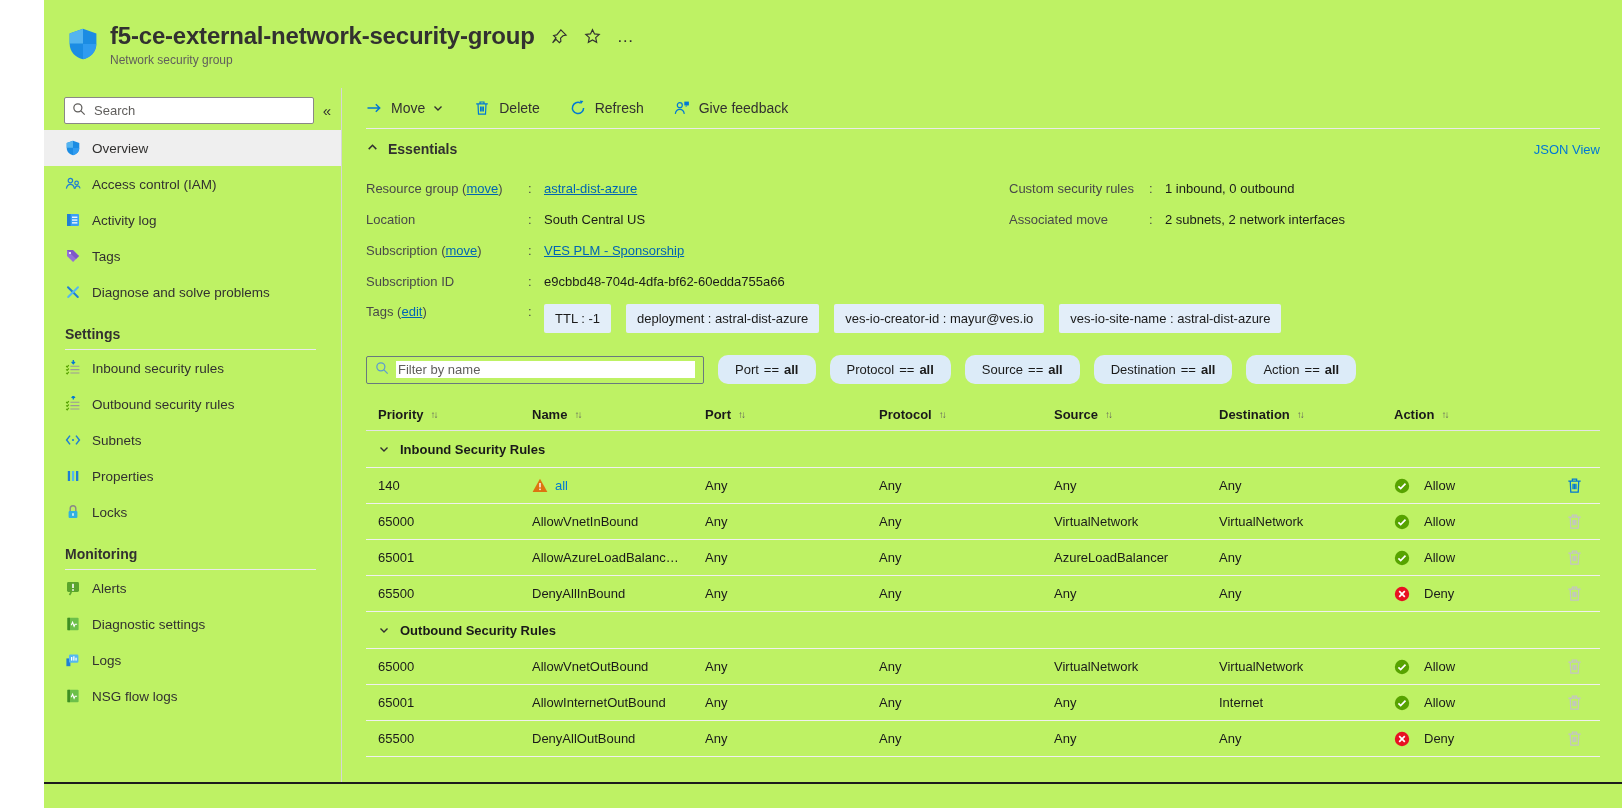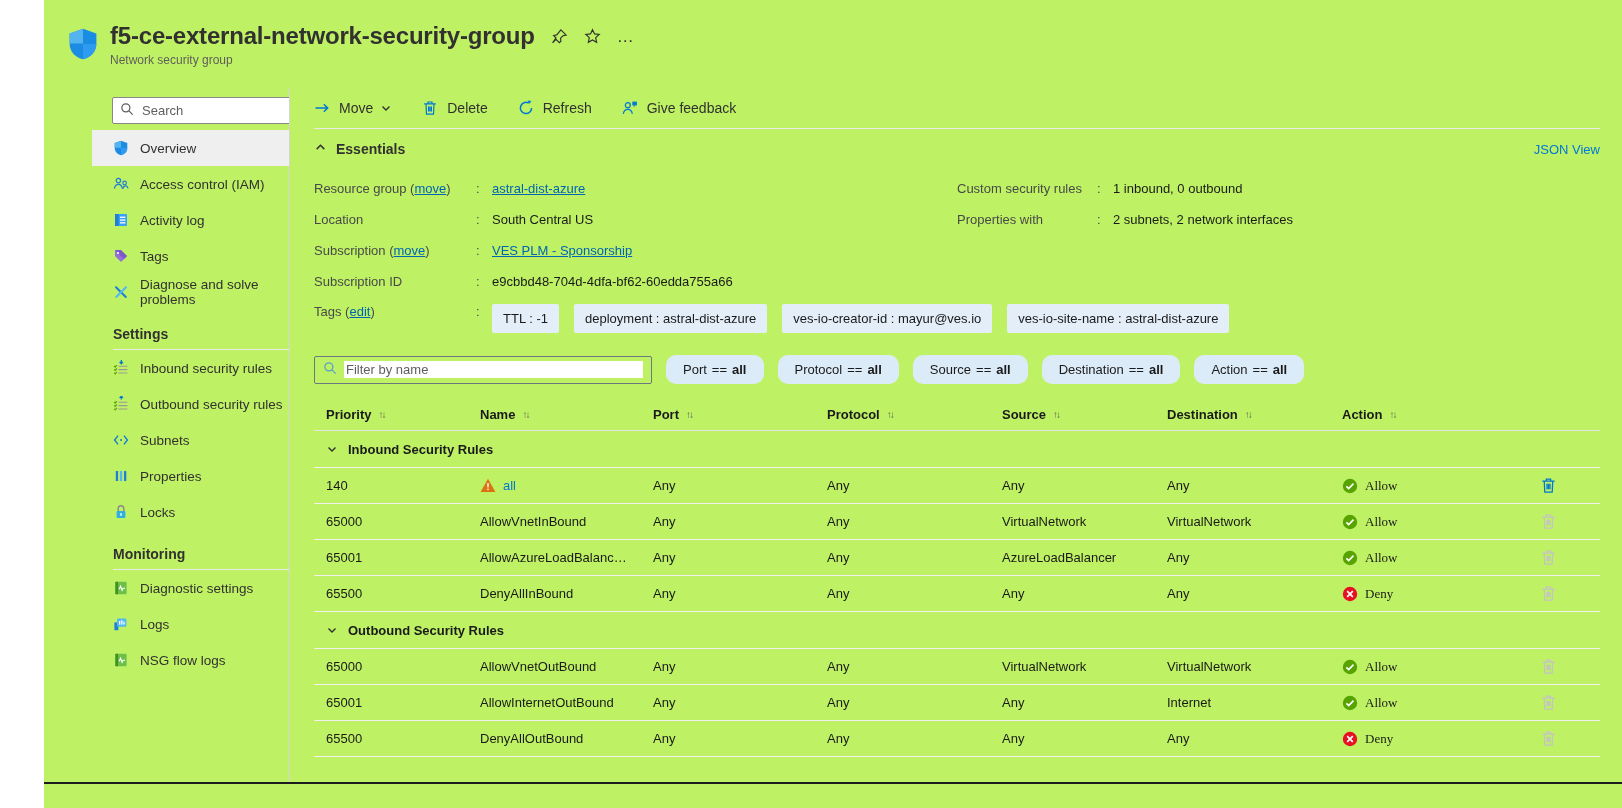--- a/index.html
+++ b/index.html
@@ -12,21 +12,21 @@
   .hdr-shield { width:34px; height:36px; margin-right:10px; margin-top:4px; flex:0 0 auto; }
   .hdr-text { display:flex; flex-direction:column; }
   .title-row { display:flex; align-items:center; }
   .title-row h1 { margin:0; font-size:24px; font-weight:700; letter-spacing:-0.2px; }
   .hicon { margin-left:16px; display:inline-flex; align-items:center; color:#323130; cursor:pointer; font-size:17px; line-height:1; }
   .subtitle { font-size:12px; color:#605e5c; margin-top:3px; }
   .close-btn { position:absolute; top:34px; right:22px; cursor:pointer; }
 
   
   .body-wrap { display:flex; height:694px; }
-  .sidebar { width:246px; flex:0 0 auto; border-right:1px solid #d6d6d6; padding-top:9px; overflow:hidden;padding-left:48px; }
+  .sidebar { width:298px; flex:0 0 auto; border-right:1px solid #d6d6d6; padding-top:9px; overflow:hidden; }
   .main { flex:1; padding:0 66px 0 24px; overflow:hidden; }
 
   
   .sb-search-row { display:flex; align-items:center; padding:0 10px 6px 20px; }
   .sb-search { flex:1; display:flex; align-items:center; gap:6px; height:27px; border:1px solid #8a8886; border-radius:2px; padding:0 7px; background:#fff; }
   .sb-search input { border:0; outline:0; flex:1; font-size:13px; font-family:inherit; color:#323130; min-width:0; }
   .sb-search input::placeholder { color:#605e5c; }
   .sb-collapse { margin-left:9px; font-size:15px; color:#323130; cursor:pointer; user-select:none; }
   .sb-item { display:flex; align-items:center; height:36px; padding-left:21px; gap:11px; font-size:13.5px; cursor:pointer; }
   .sb-item.selected { background:#efefef; }
@@ -74,21 +74,21 @@
   .t-head { height:33px; border-bottom:1px solid #e4e4e4; }
   .t-head .th { display:flex; align-items:center; gap:7px; font-weight:600; color:#1a1a1a; cursor:pointer; }
   .t-head .th:first-child { padding-left:12px; }
   .sort { font-size:10px; color:#605e5c; letter-spacing:-2px; }
   .group-row { display:flex; align-items:center; gap:10px; height:37px; border-bottom:1px solid #f0f0f0; font-weight:700; padding-left:12px; cursor:pointer; color:#1a1a1a; }
   .t-row { height:36px; border-bottom:1px solid #f0f0f0; }
   .t-row .cell { color:#1a1a1a; white-space:nowrap; overflow:hidden; text-overflow:ellipsis; padding-right:8px; }
   .t-row .cell:first-child { padding-left:12px; }
   .name-cell { display:flex; align-items:center; gap:7px; }
   .name-link { color:#0078d4; cursor:pointer; text-decoration:none; }
-  .action-cell { display:flex; align-items:center; gap:7px;font-family:Liberation Serif, serif; }
+  .action-cell { display:flex; align-items:center; gap:14px; }
   .trash-cell { display:flex; justify-content:center; }
   .trash-btn { background:none; border:0; padding:2px; cursor:pointer; display:inline-flex; }
   .trash-btn.disabled { cursor:default; }
 
   .bottom-bar { position:absolute; left:0; top:782px; width:1622px; height:2px; background:#1c1c1c; }
 </style>
 </head>
 <body>
 
 <div class="app">
@@ -250,20 +250,31 @@
                 <rect x="7.3" y="9.2" width="1.4" height="2.6" fill="#fff"></rect>
               </svg>
             </span>
             <span>Locks</span>
           </div>
           <div class="sb-section">Monitoring</div>
           <div class="sb-divider"></div>
           <div class="sb-item">
             <span class="sbicon">
               <svg width="16" height="16" viewBox="0 0 16 16">
+                <rect x="2" y="2" width="12" height="10" rx="1.4" fill="#5aa52c"></rect>
+                <path d="M4.5 15l1.8-3" stroke="#5aa52c" stroke-width="1.6"></path>
+                <rect x="7.2" y="3.8" width="1.6" height="4.2" fill="#fff"></rect>
+                <rect x="7.2" y="9.2" width="1.6" height="1.6" fill="#fff"></rect>
+              </svg>
+            </span>
+            <span>Alerts</span>
+          </div>
+          <div class="sb-item">
+            <span class="sbicon">
+              <svg width="16" height="16" viewBox="0 0 16 16">
                 <rect x="2.4" y="1.8" width="11.2" height="12.4" rx="1" fill="#6cc04a"></rect>
                 <rect x="2.4" y="1.8" width="2.6" height="12.4" fill="#3f8f22"></rect>
                 <path d="M6.2 9.2l1.4-3 1.5 4.2 1-2.2h2" stroke="#fff" stroke-width="1.1" fill="none"></path>
               </svg>
             </span>
             <span>Diagnostic settings</span>
           </div>
           <div class="sb-item">
             <span class="sbicon">
               <svg width="16" height="16" viewBox="0 0 16 16">
@@ -370,21 +381,21 @@
               <span class="ess-value">e9cbbd48-704d-4dfa-bf62-60edda755a66</span>
             </div>
           </div>
         <div class="ess-col right" id="ess-right">
             <div class="ess-row">
               <span class="ess-label"><span>Custom security rules</span></span>
               <span class="ess-colon">:</span>
               <span class="ess-value">1 inbound, 0 outbound</span>
             </div>
             <div class="ess-row">
-              <span class="ess-label"><span>Properties with</span></span>
+              <span class="ess-label"><span>Associated move</span></span>
               <span class="ess-colon">:</span>
               <span class="ess-value">2 subnets, 2 network interfaces</span>
             </div>
           </div>
       </div>
 
       <div class="tags-row" id="tags-row">
           <span class="tags-label"><span>Tags</span> (<a class="ess-link">edit</a>)</span>
           <span class="tags-colon">:</span>
           <span class="tag-pill">TTL : -1</span>

